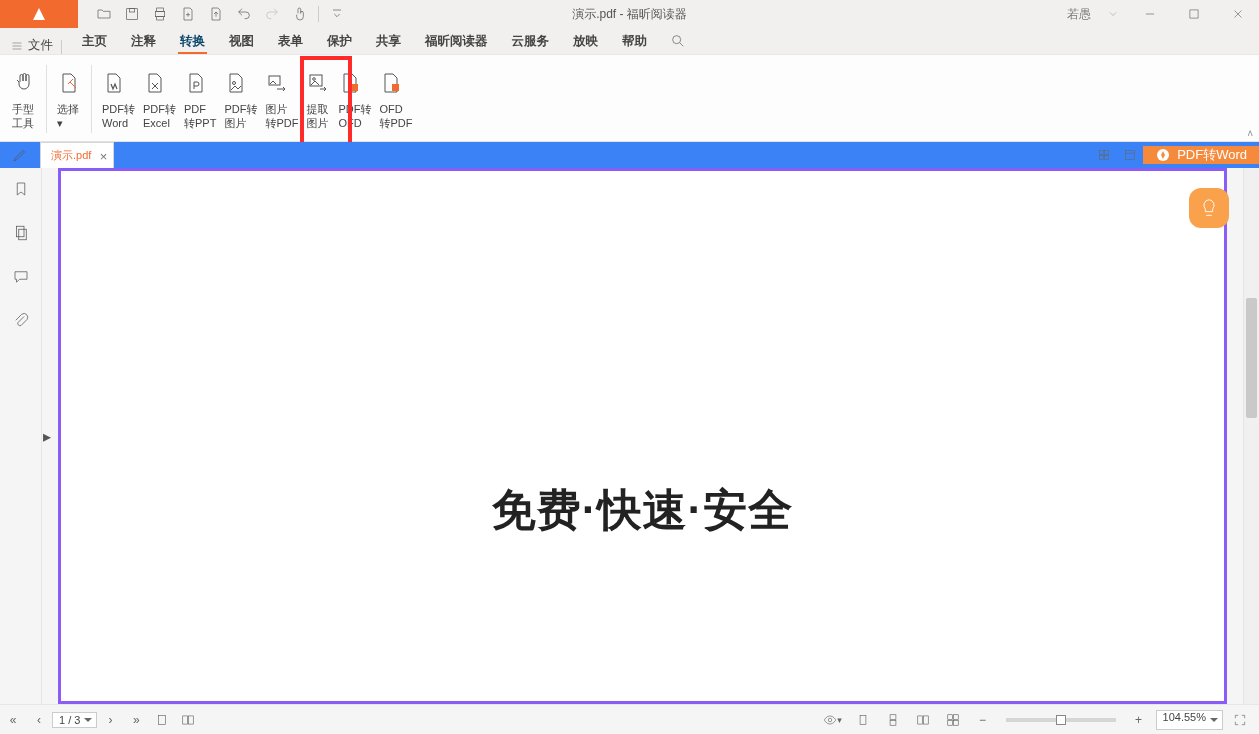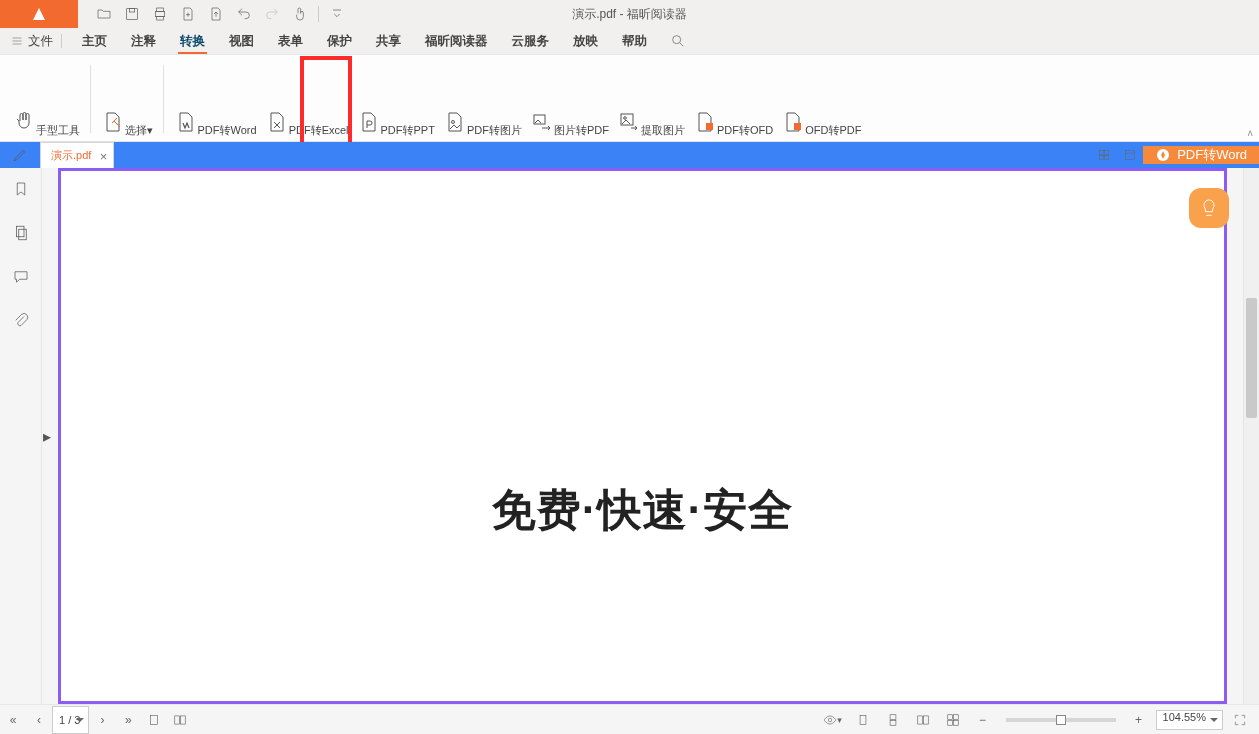--- a/index.html
+++ b/index.html
@@ -14,31 +14,31 @@
   .qat-btn svg { width:16px; height:16px; stroke:#555; fill:none;}
   .qat-sep { width:1px; height:16px; background:#ccc; margin:0 4px;}
   .title-text { position:absolute; left:50%; transform:translateX(-50%); font-size:12px; color:#555; white-space:nowrap;}
   .title-right { position:absolute; right:0; top:0; height:28px; display:flex; align-items:center; gap:2px;}
   .user-name { font-size:12px; color:#777; margin-right:6px;}
   .win-ctrl { width:42px; height:28px; display:flex; align-items:center; justify-content:center; color:#555; cursor:pointer;}
   .win-ctrl svg { width:14px; height:14px; stroke:#555; fill:none;}
   .dd-chev { width:28px; height:28px; display:flex; align-items:center; justify-content:center; color:#888; cursor:pointer;}
 
   
-  .menu-bar { height: 26px; background:#f2f0ee; display:flex; align-items:center; padding-left:10px; font-size:12.5px; color:#444; }
+  .menu-bar { height: 26px; background:#f2f0ee; display:flex; align-items:flex-end; padding-left:10px; font-size:12.5px; color:#444; }
   .file-menu { display:flex; align-items:center; gap:4px; cursor:pointer;}
   .menu-sep { width:1px; height:14px; background:#ccc; margin:0 8px;}
   .tab { padding:0 12px; height:26px; display:flex; align-items:center; cursor:pointer;font-weight:bold;}
   .tab.active { color:#0c4a6e; position:relative;}
   .tab.active::after { content:""; position:absolute; left:10px; right:10px; bottom:-1px; height:3px; background:#f26a2e;}
   .search-icon-box { margin-left:6px; width:26px; height:26px; display:flex; align-items:center; justify-content:center; cursor:pointer;}
 
   
   .ribbon { height: 88px; background:#fdfdfd; border-bottom:1px solid #e2e2e2; border-top:1px solid #e7e7e7; display:flex; align-items:stretch; padding:4px 8px 2px; position:relative;}
-  .ribbon-group { display:flex; flex-direction:row; align-items:flex-end; justify-content:center; padding:2px 4px; cursor:pointer;}
+  .ribbon-group { display:flex; flex-direction:column; align-items:flex-start; justify-content:center; padding:2px 4px; cursor:pointer;}
   .ribbon-group .icon-area{ height:30px; display:flex; align-items:center; justify-content:center;}
   .ribbon-group .icon-area svg { width:24px; height:24px; stroke:#555; fill:none; }
   .ribbon-group .lbl { font-size:11px; color:#444; line-height:14px; margin-top:4px; text-align:center;}
   .ribbon-group .lbl2 { font-size:11px; color:#444; line-height:14px; text-align:center;}
   .ribbon-vsep { width:1px; background:#e0e0e0; margin:6px 6px;}
   .collapse-caret { position:absolute; right:6px; bottom:2px; font-size:10px; color:#888; cursor:pointer;}
   .red-box { position:absolute; border:4px solid #ff2a2a; pointer-events:none;}
 
   
   .tabstrip { height: 26px; background:#3b82f6; display:flex; align-items:center; position:relative;}
@@ -62,21 +62,21 @@
   .vscroll .thumb{ position:absolute; left:2px; right:2px; top:130px; height:120px; background:#c9c9c9; border-radius:2px;}
   .bulb { position:absolute; right:30px; top:188px; width:40px; height:40px; border-radius:12px; background:#f9a14b; display:flex; align-items:center; justify-content:center; color:#fff; cursor:pointer;}
   .bulb svg{ width:22px; height:22px;}
 
   
   .arrow-svg { position:absolute; pointer-events:none; }
 
   
   .status { position:absolute; left:0; right:0; bottom:0; height:30px; background:#f5f5f5; border-top:1px solid #e6e6e6; display:flex; align-items:center; font-size:12px; color:#444; }
   .sb-btn { width:26px; height:26px; display:flex; align-items:center; justify-content:center; color:#666; cursor:pointer;}
-  .page-sel { height:28px; border:1px solid #ccc; background:#fff; display:flex; align-items:center; padding:0 8px 0 6px; font-size:11px; position:relative; cursor:pointer;}
+  .page-sel { height:16px; border:1px solid #ccc; background:#fff; display:flex; align-items:center; padding:0 16px 0 6px; font-size:11px; position:relative; cursor:pointer;}
   .page-sel::after{content:""; position:absolute; right:4px; top:50%; transform:translateY(-25%); border:4px solid transparent; border-top-color:#666;}
   .status-right { position:absolute; right:6px; top:0; bottom:0; display:flex; align-items:center; gap:4px;}
   .zoom-track { width:110px; height:4px; background:#d6d6d6; position:relative; margin:0 6px;}
   .zoom-track .zknob{ position:absolute; left:50%; top:50%; width:10px; height:10px; border:1px solid #888; background:#fff; transform:translate(-50%,-50%);}
   .zoom-sel { height:20px; border:1px solid #ccc; background:#fff; padding:0 16px 0 6px; font-size:11px; position:relative; cursor:pointer;}
   .zoom-sel::after{content:""; position:absolute; right:4px; top:50%; transform:translateY(-25%); border:4px solid transparent; border-top-color:#666;}
   .tiny-icon svg{ width:14px; height:14px; stroke:#555; fill:none;}
 </style>
 </head>
 <body>
@@ -138,20 +138,43 @@
       </div>
     <div class="qat-sep"></div>
     <div class="qat-btn">
         <svg viewBox="0 0 24 24">
           <path d="M6 6h12"></path>
           <path d="M8 12l4 4 4-4"></path>
         </svg>
       </div>
   </div>
   <div class="title-text">演示.pdf - 福昕阅读器</div>
+  <div class="title-right">
+    <span class="user-name">若愚</span>
+    <div class="dd-chev">
+        <svg width="12" height="12" viewBox="0 0 24 24">
+          <path d="M6 9l6 6 6-6" stroke="#888" fill="none"></path>
+        </svg>
+      </div>
+    <div class="win-ctrl">
+        <svg viewBox="0 0 24 24">
+          <path d="M5 12h14"></path>
+        </svg>
+      </div>
+    <div class="win-ctrl">
+        <svg viewBox="0 0 24 24">
+          <rect x="5" y="5" width="14" height="14"></rect>
+        </svg>
+      </div>
+    <div class="win-ctrl">
+        <svg viewBox="0 0 24 24">
+          <path d="M6 6l12 12M18 6L6 18"></path>
+        </svg>
+      </div>
+  </div>
 </div>
 
 <div class="menu-bar">
   <div class="file-menu">
     <svg width="14" height="12" viewBox="0 0 24 24">
         <path d="M3 6h18M3 12h18M3 18h18" stroke="#555"></path>
       </svg>
     <span>文件</span>
   </div>
   <div class="menu-sep"></div>

